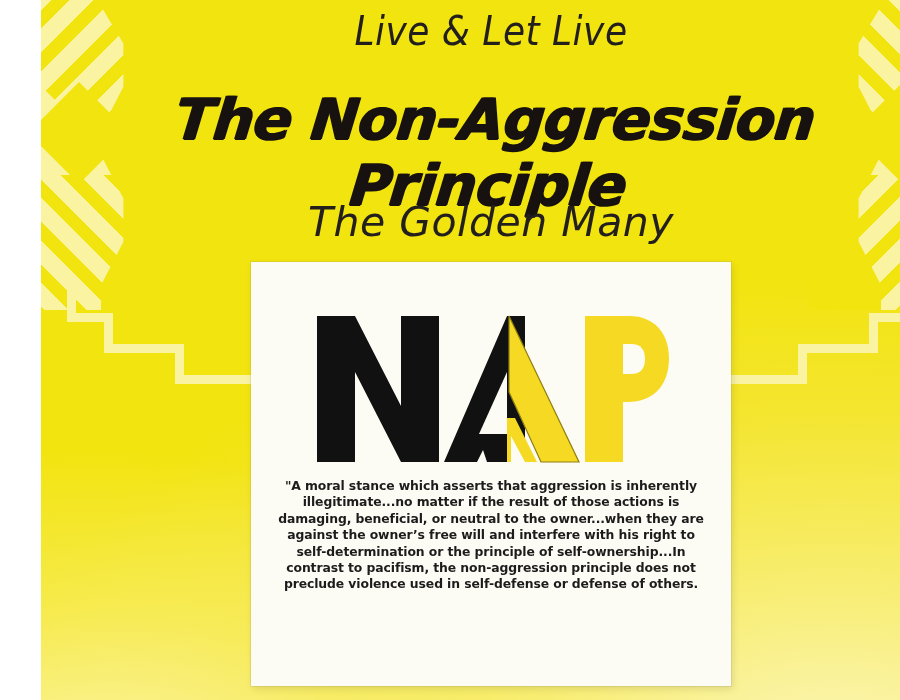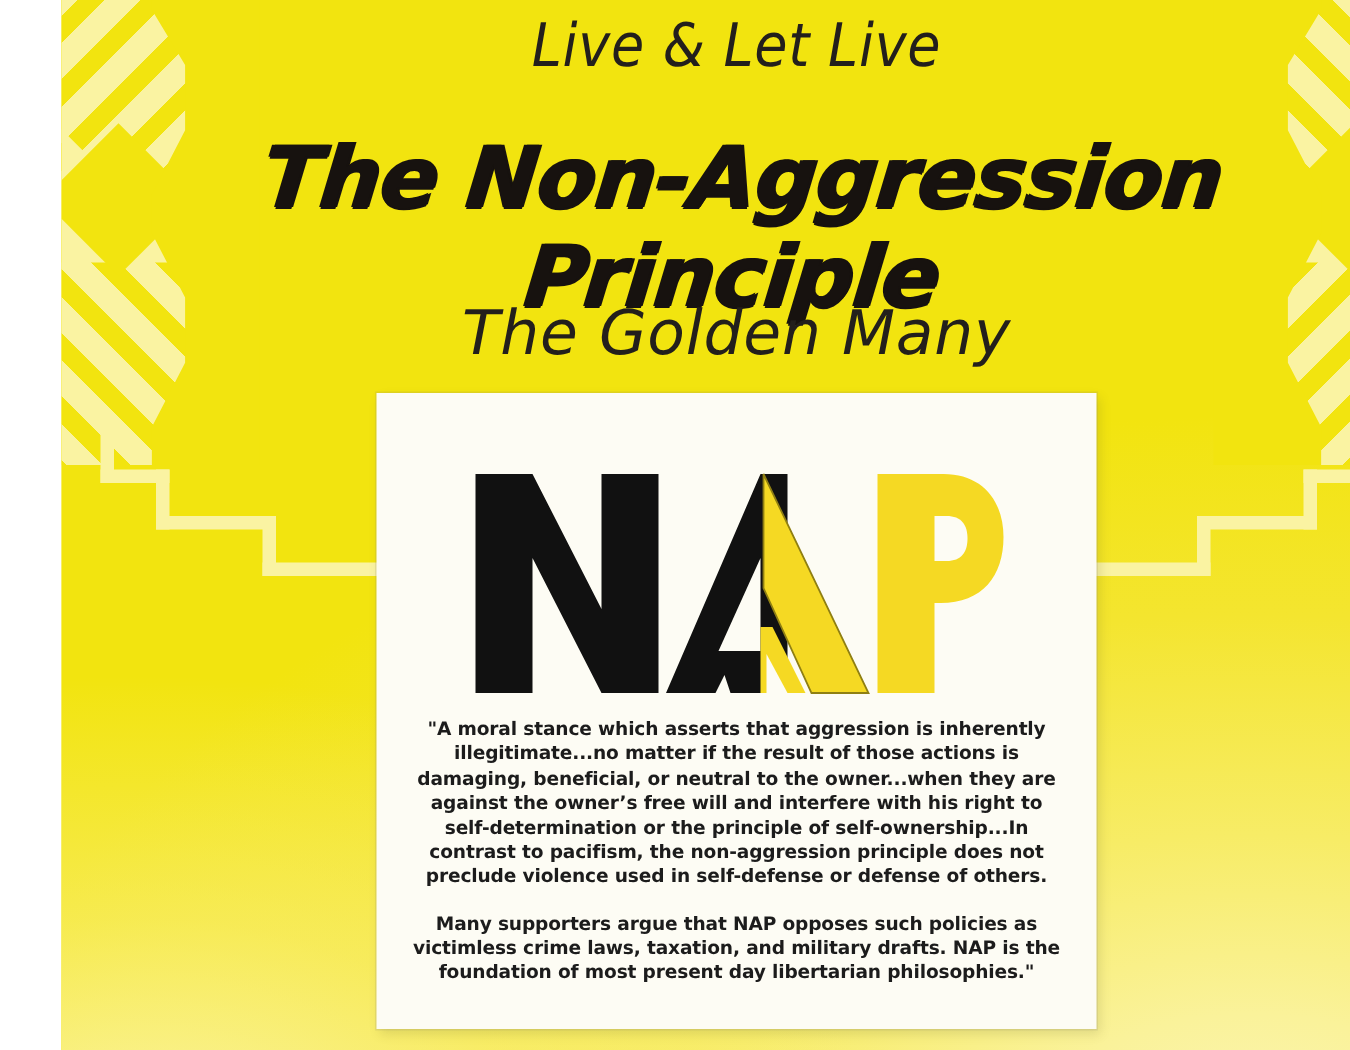--- a/index.html
+++ b/index.html
@@ -279,18 +279,17 @@
           <path d="M274,148 L274,2 L318,2 C344,2 358,20 358,44
                    C358,70 344,88 316,88 L312,88 L312,148 Z" fill="#f5d923"></path>
           <path d="M312,30 L320,30 C330,30 334,36 334,45
                    C334,54 330,60 320,60 L312,60 Z" fill="#fdfcf4"></path>
         </g>
       </svg>
     </div>
 
     <div class="quote">
       <p>"A moral stance which asserts that aggression is inherently illegitimate...no matter if the result of those actions is damaging, beneficial, or neutral to the owner...when they are against the owner’s free will and interfere with his right to self-determination or the principle of self-ownership...In contrast to pacifism, the non-aggression principle does not preclude violence used in self-defense or defense of others.</p>
-      <p>Many supporters argue that NAP opposes such policies as victimless crime laws, taxation, and military drafts. NAP is the foundation of most present day libertarian philosophies."</p>
     </div>
 
   </div>
 
 </div>
 
 </body></html>

